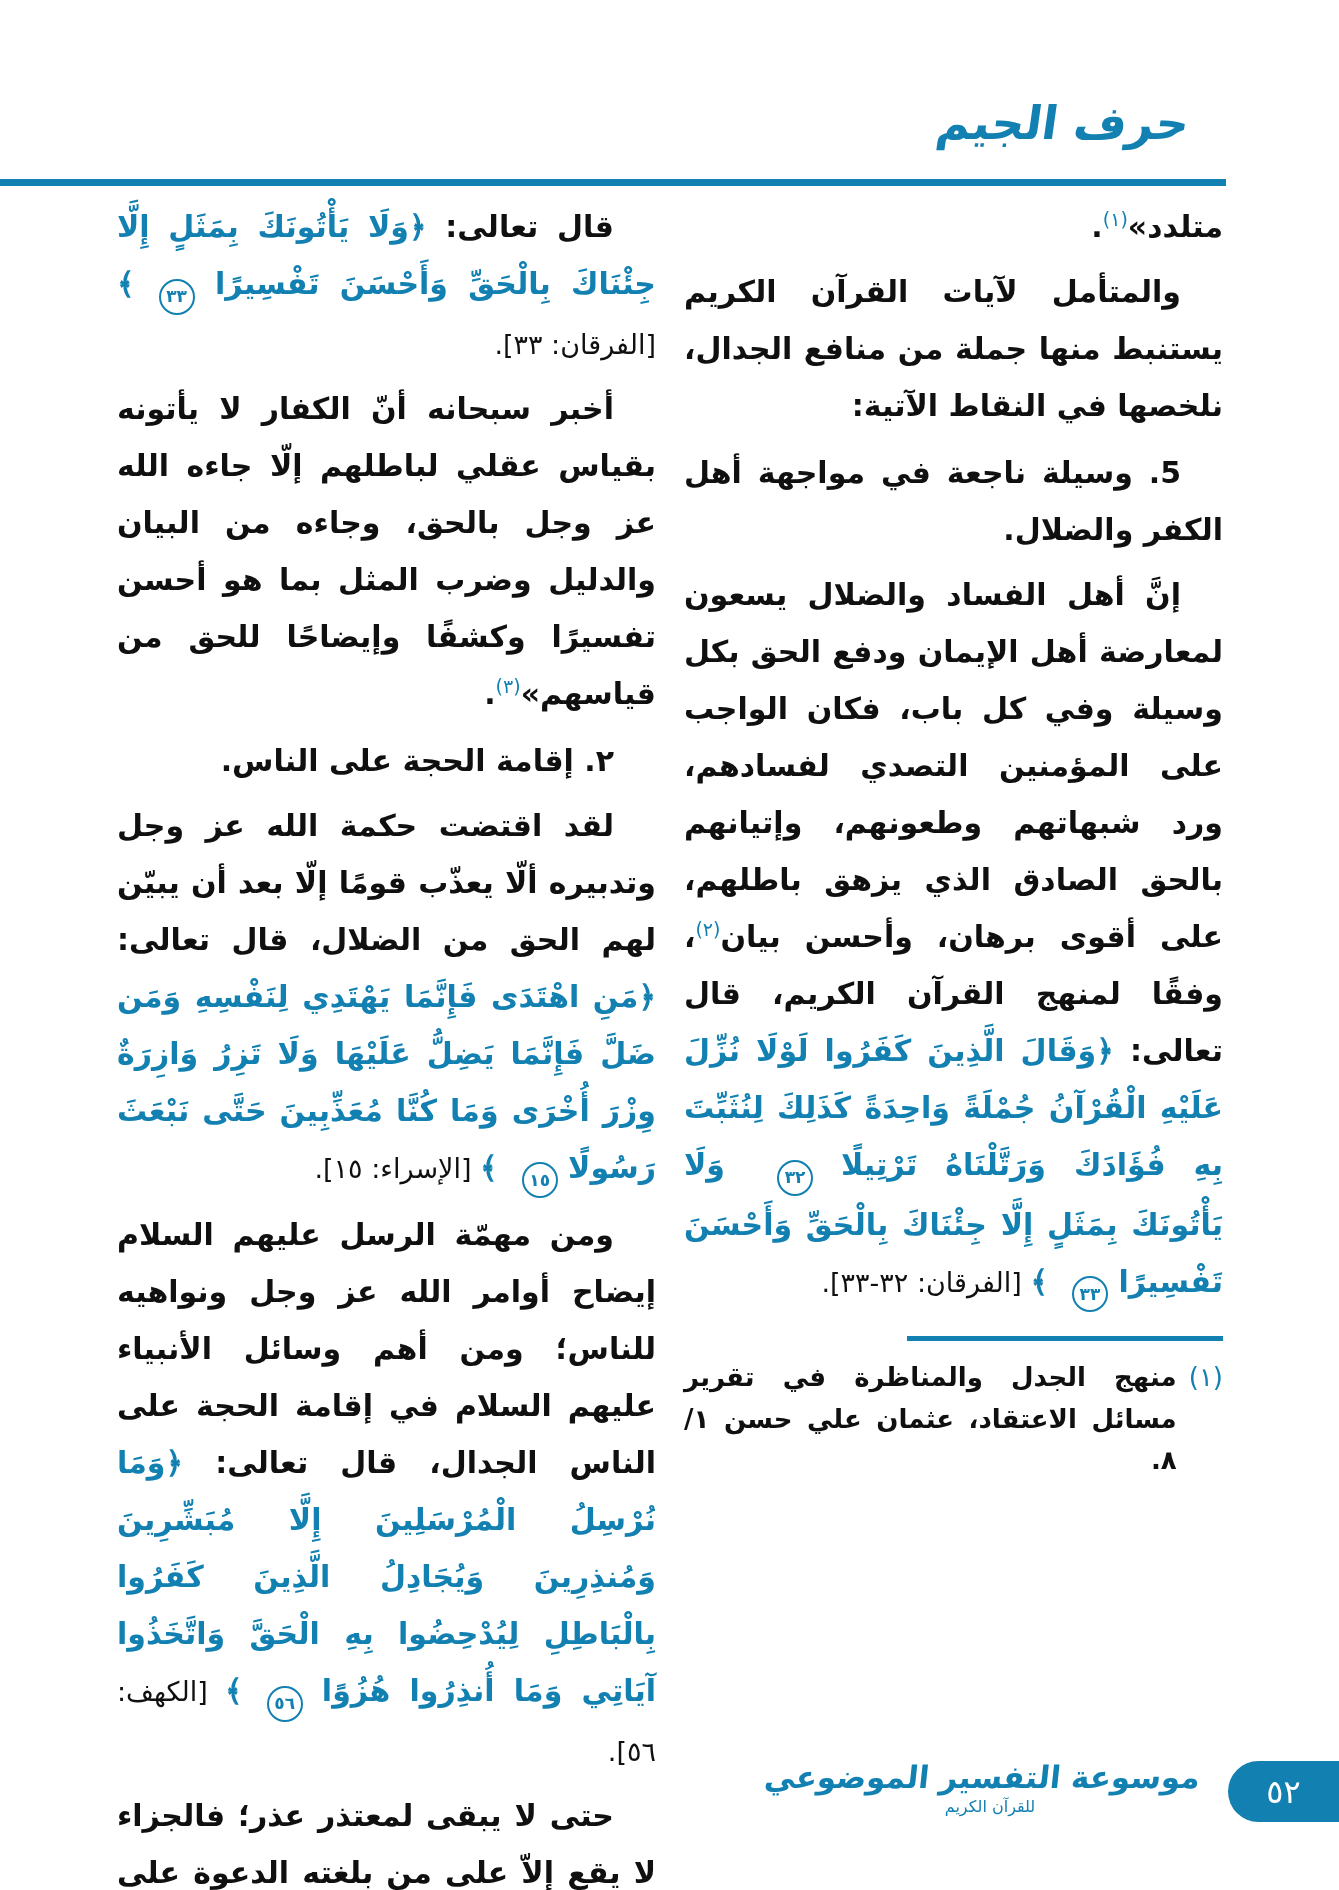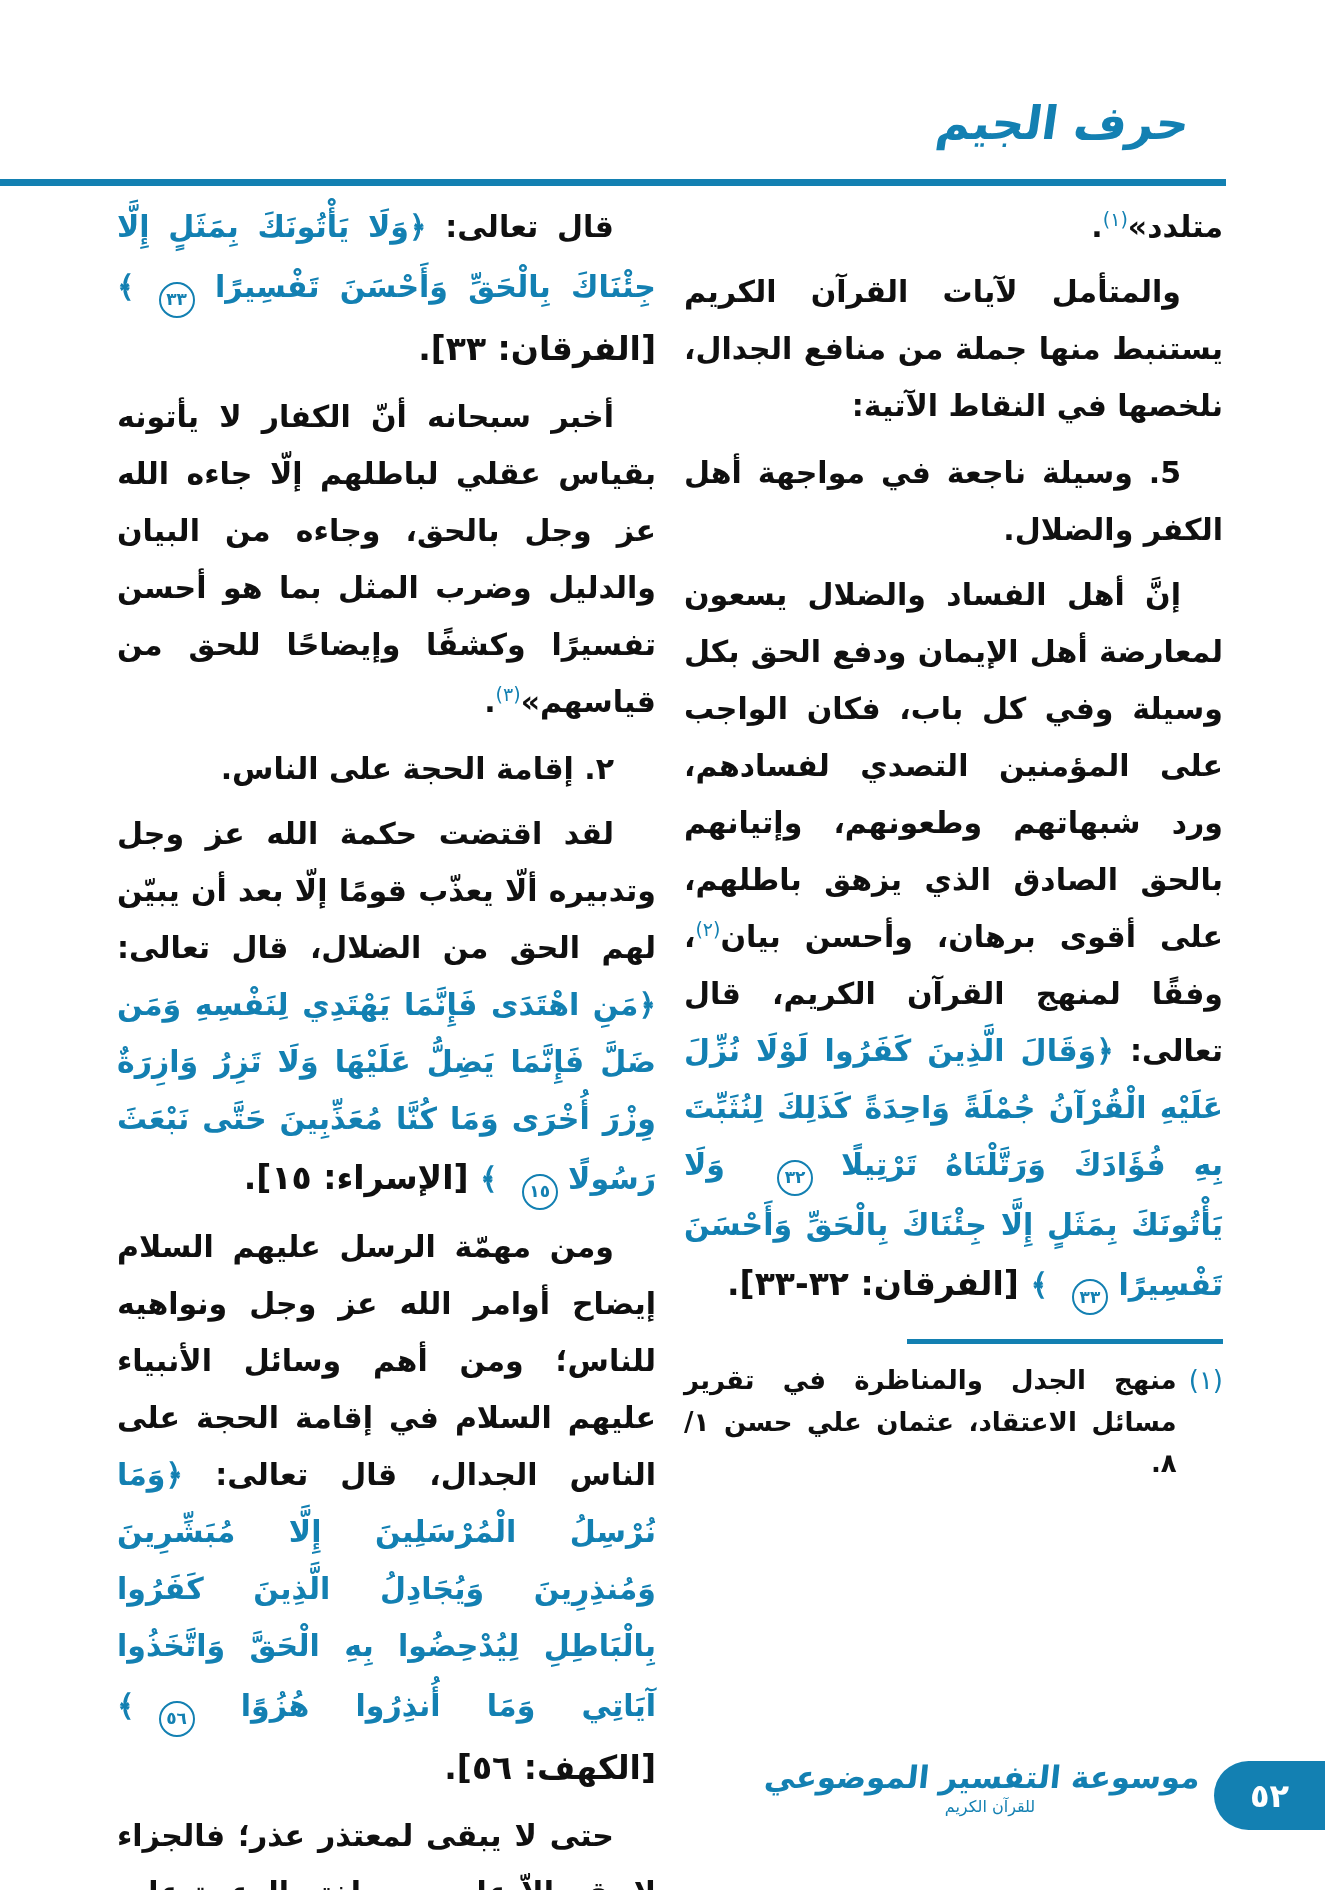--- a/index.html
+++ b/index.html
@@ -32,21 +32,21 @@
   .col{width:539px;}
   .para{
     margin:0 0 8px 0;
     font-size:30px;line-height:1.9;
     color:var(--ink);font-weight:bold;
     text-align:justify;text-indent:42px;
   }
   .para.noindent{text-indent:0;}
   .heading{margin-top:10px;}
   .quran{color:var(--accent);font-weight:bold;}
-  .ref{color:var(--ink);font-weight:bold;font-size:33px;}
+  .ref{color:var(--ink);font-weight:normal;font-size:27px;}
   .sup{
     color:var(--accent);font-size:19px;font-weight:normal;
     vertical-align:super;line-height:0;
   }
   .ayah{
     display:inline-flex;align-items:center;justify-content:center;
     width:36px;height:36px;border:2px solid var(--accent);border-radius:50%;
     color:var(--accent);font-size:17px;font-weight:bold;line-height:1;
     vertical-align:-8px;text-indent:0;margin-left:24px;
   }
@@ -55,24 +55,24 @@
   .fn{display:flex;gap:12px;font-size:26px;line-height:1.6;margin-bottom:6px;}
   .fn-marker{color:var(--accent);font-weight:normal;flex:0 0 auto;}
   .fn-text{color:var(--ink);font-weight:bold;text-align:justify;}
   .logo{
     position:absolute;top:1760px;left:780px;width:420px;
     text-align:center;color:var(--accent);line-height:1.1;
   }
   .logo-line1{font-size:31px;font-weight:bold;transform:skewX(-6deg);white-space:nowrap;}
   .logo-line2{font-size:16px;font-weight:normal;margin-top:4px;}
   .page-pill{
-    position:absolute;top:1761px;right:14px;width:111px;height:69px;
+    position:absolute;top:1761px;right:0;width:111px;height:61px;
     background:var(--accent);border-radius:35px 0 0 35px;
     color:#ffffff;display:flex;align-items:center;justify-content:center;
-    font-size:32px;font-weight:bold;
+    font-size:32px;font-weight:normal;
   }
 </style>
 </head>
 <body>
 
 <div class="section-title">حرف الجيم</div>
 <div class="header-rule"></div>
 
 <div class="columns">
 

